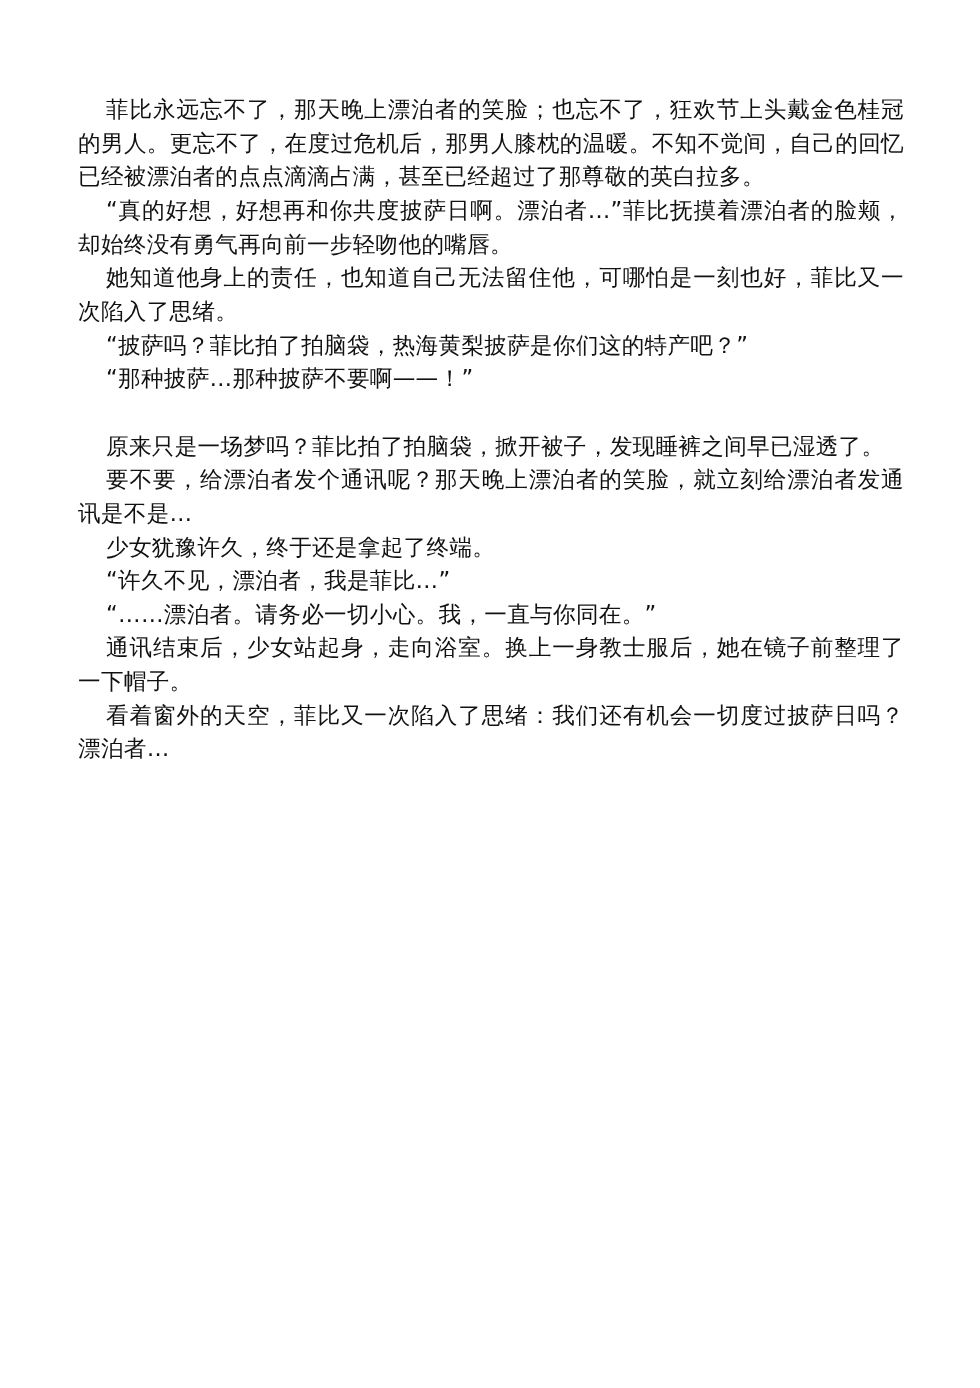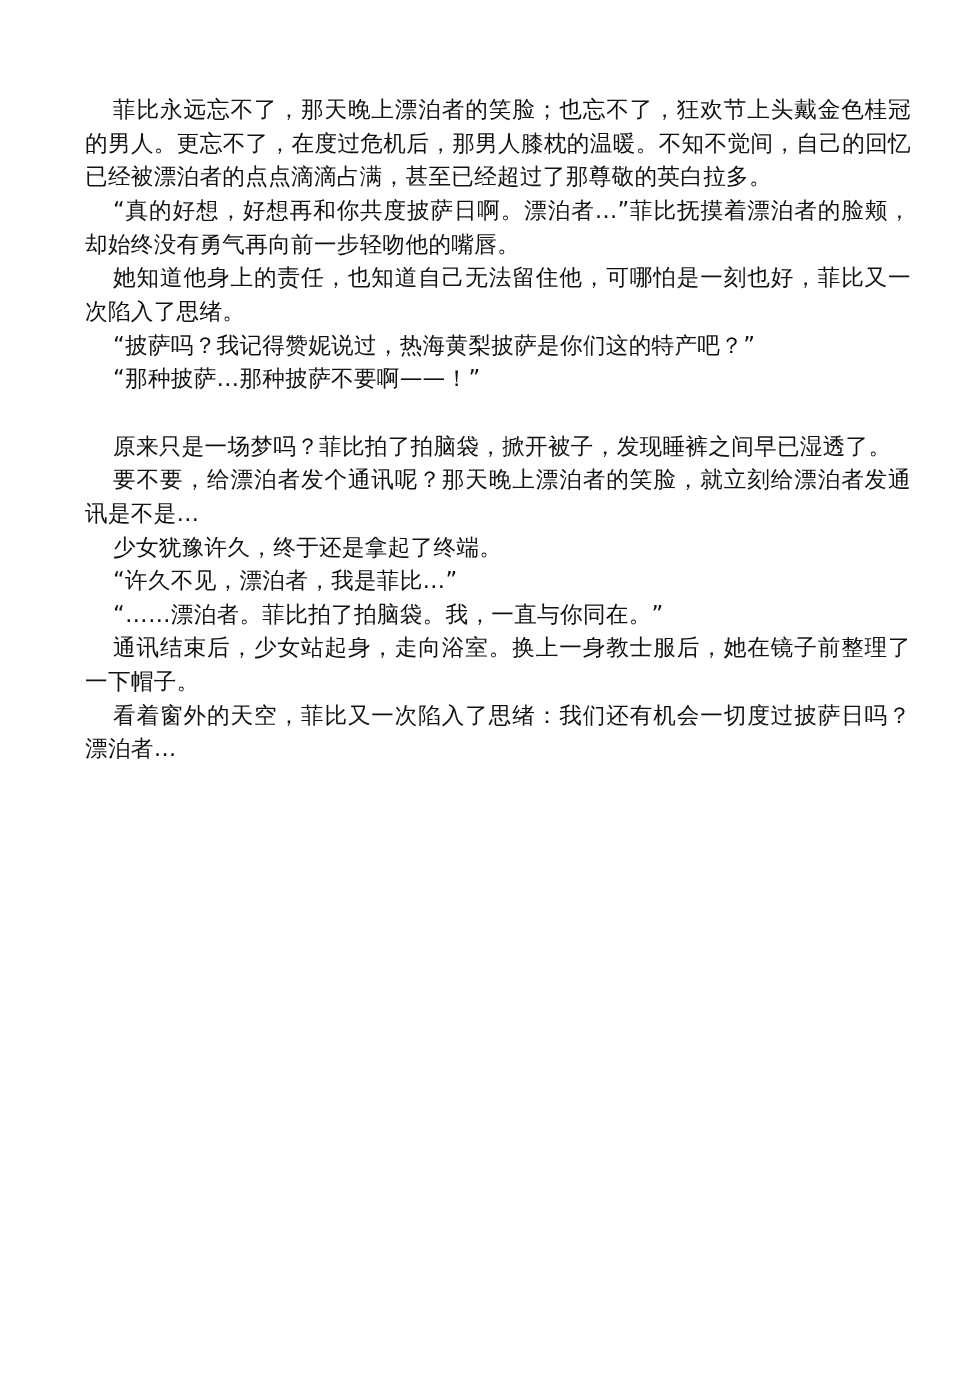--- a/index.html
+++ b/index.html
@@ -10,21 +10,21 @@
   body {
     width: 980px;
     height: 1388px;
     position: relative;
     overflow: hidden;
     font-family: "DejaVu Sans", "Liberation Sans", sans-serif;
     color: #111111;
   }
   .page {
     position: absolute;
-    left: 85px;
+    left: 78px;
     top: 93px;
     width: 826px;
     font-size: 22.6px;
     line-height: 33.65px;
     letter-spacing: 0.3px;
   }
   .para {
     margin: 0;
     padding: 0;
     text-indent: 28px;
@@ -37,23 +37,23 @@
     height: 33.65px;
   }
 </style>
 </head>
 <body>
 
 <div class="page">
   <p class="para">菲比永远忘不了，那天晚上漂泊者的笑脸；也忘不了，狂欢节上头戴金色桂冠的男人。更忘不了，在度过危机后，那男人膝枕的温暖。不知不觉间，自己的回忆已经被漂泊者的点点滴滴占满，甚至已经超过了那尊敬的英白拉多。</p>
   <p class="para">“真的好想，好想再和你共度披萨日啊。漂泊者…”菲比抚摸着漂泊者的脸颊，却始终没有勇气再向前一步轻吻他的嘴唇。</p>
   <p class="para">她知道他身上的责任，也知道自己无法留住他，可哪怕是一刻也好，菲比又一次陷入了思绪。</p>
-  <p class="para">“披萨吗？我记得赞妮说过，热海黄梨披萨是你们这的特产吧？”</p>
+  <p class="para">“披萨吗？菲比拍了拍脑袋，热海黄梨披萨是你们这的特产吧？”</p>
   <p class="para">“那种披萨…那种披萨不要啊——！”</p>
   <div class="blank"></div>
   <p class="para">原来只是一场梦吗？菲比拍了拍脑袋，掀开被子，发现睡裤之间早已湿透了。</p>
   <p class="para">要不要，给漂泊者发个通讯呢？那天晚上漂泊者的笑脸，就立刻给漂泊者发通讯是不是…</p>
   <p class="para">少女犹豫许久，终于还是拿起了终端。</p>
   <p class="para">“许久不见，漂泊者，我是菲比…”</p>
-  <p class="para">“……漂泊者。菲比拍了拍脑袋。我，一直与你同在。”</p>
+  <p class="para">“……漂泊者。请务必一切小心。我，一直与你同在。”</p>
   <p class="para">通讯结束后，少女站起身，走向浴室。换上一身教士服后，她在镜子前整理了一下帽子。</p>
   <p class="para">看着窗外的天空，菲比又一次陷入了思绪：我们还有机会一切度过披萨日吗？漂泊者…</p>
 </div>
 
 </body></html>

